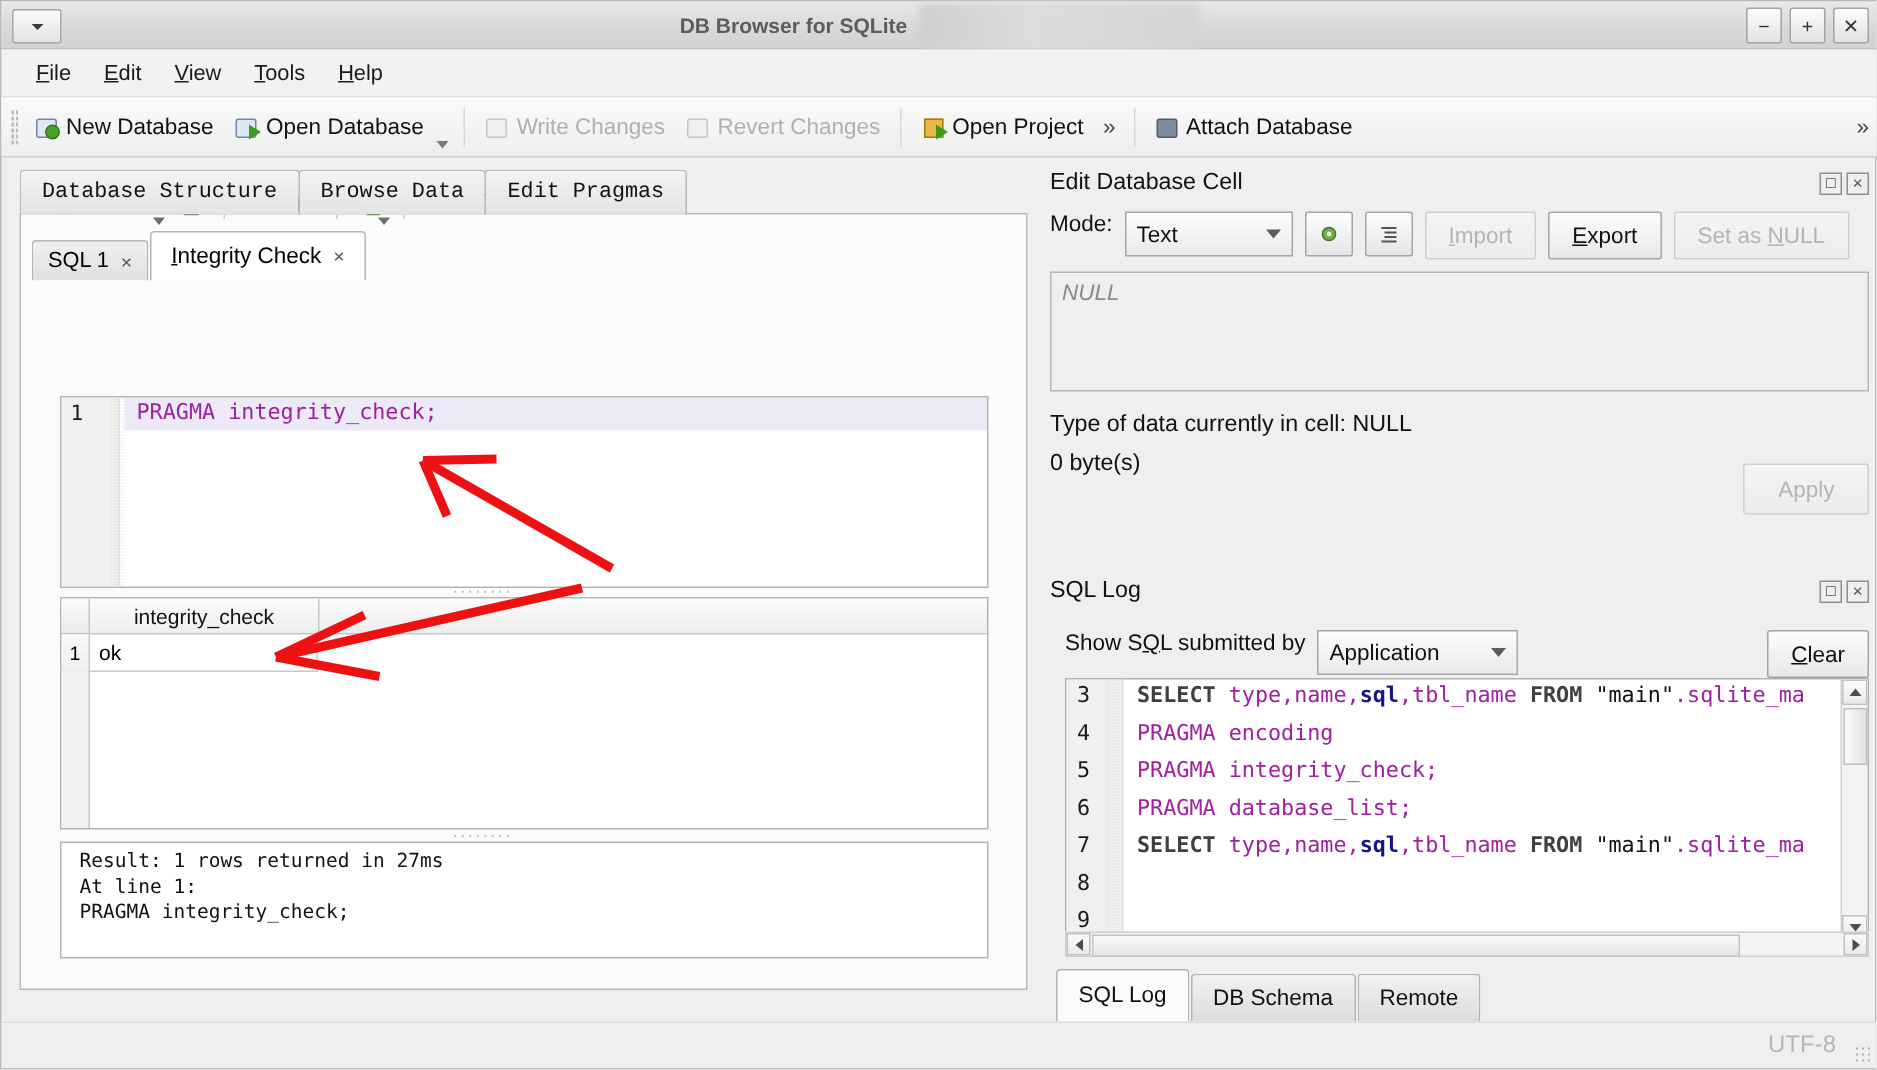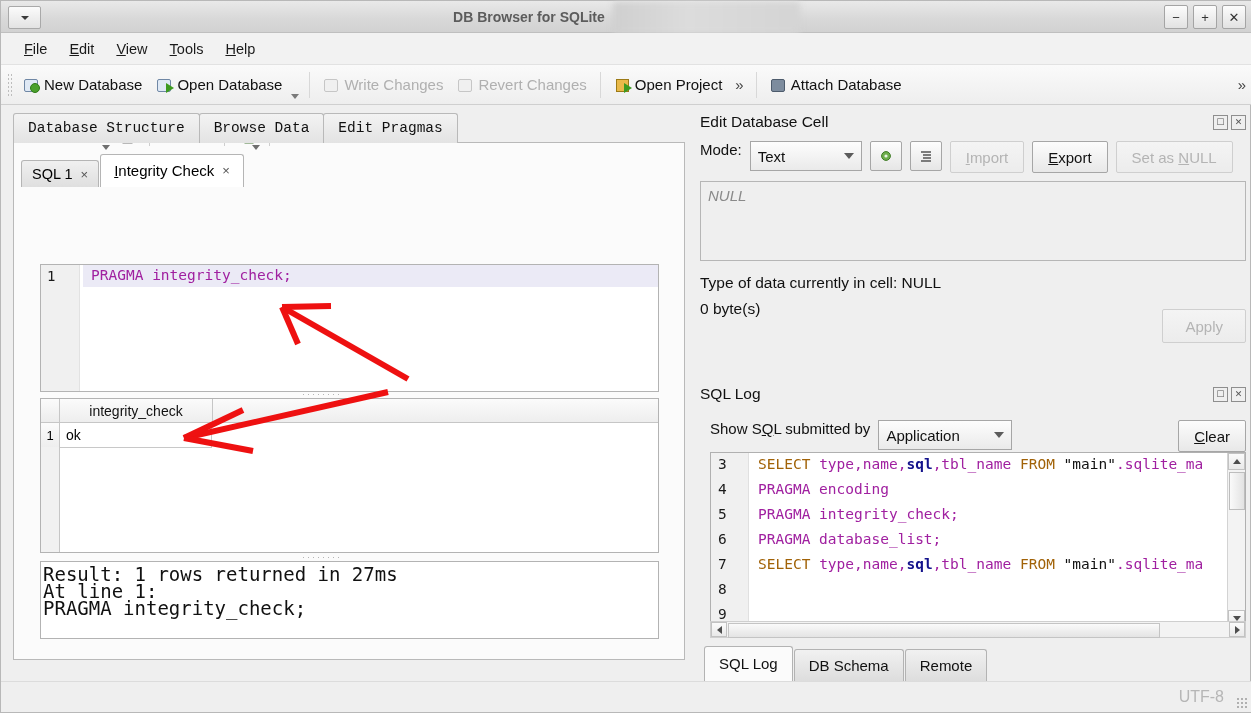--- a/index.html
+++ b/index.html
@@ -194,21 +194,21 @@
                background-image: radial-gradient(#b5b5b5 0.8px, transparent 0.8px);
                background-size: 5px 5px; }
   .splitdots2 { position: absolute; left: 300px; top: 554px; width: 40px; height: 5px;
                background-image: radial-gradient(#b5b5b5 0.8px, transparent 0.8px);
                background-size: 5px 5px; }
 
   
   .msgbox {
     position: absolute; left: 39px; top: 560px; width: 619px; height: 78px;
     background: #fff; border: 1px solid #b3b3b3; box-sizing: border-box;
-    padding: 4px 2px; font-family: "DejaVu Sans Mono", monospace; font-size: 19px;
+    padding: 4px 12px; font-family: "DejaVu Sans Mono", monospace; font-size: 13px;
     line-height: 17px; color: #111; white-space: pre;
   }
 
   
   .rightpane { position: absolute; left: 699px; top: 108px; width: 546px; height: 598px; }
   .dockhdr { display: flex; align-items: center; height: 26px; }
   .dockhdr .dt { font-size: 15.5px; color: #111; flex: 1; }
   .dockbtn { width: 13px; height: 13px; border: 1px solid #8e8e8e; margin-left: 3px;
              display:flex; align-items:center; justify-content:center;
              font-size: 9px; color: #555; background: #efefef; line-height:1; }
@@ -256,21 +256,21 @@
   }
   .loglist .lgutter { position: absolute; left: 0; top: 0; width: 37px; height: 100%;
                       background: #f0f0f0; border-right: 1px solid #e0e0e0; }
   .loglist .lfold { position: absolute; left: 26px; top: 0; width: 11px; height: 100%;
                     background-image: radial-gradient(#d2d2d2 0.6px, transparent 0.6px);
                     background-size: 2px 2px; }
   .logrow { position: relative; height: 25px; font-family: "DejaVu Sans Mono", monospace;
             font-size: 14.5px; white-space: pre; }
   .logrow .ln { position: absolute; left: 7px; top: 2px; color: #1a1a1a; }
   .logrow .txt { position: absolute; left: 47px; top: 2px; }
-  .sql-kw { color: #a16207; font-weight: normal; }
+  .sql-kw { color: #404040; font-weight: bold; }
   .sql-id { color: #a020a0; }
   .sql-bold { color: #14138c; font-weight: bold; }
   .sql-str { color: #111; }
   .sql-pragma { color: #a020a0; }
 
   .vscroll { position: absolute; right: 0; top: 0; width: 17px; height: 100%;
              background: #f3f3f3; border-left: 1px solid #d3d3d3; }
   .vscroll .vup, .vscroll .vdn {
     position: absolute; left: 0; width: 17px; height: 17px;
     background: linear-gradient(to bottom,#fbfbfb,#e9e9e9); border: 1px solid #c2c2c2;

